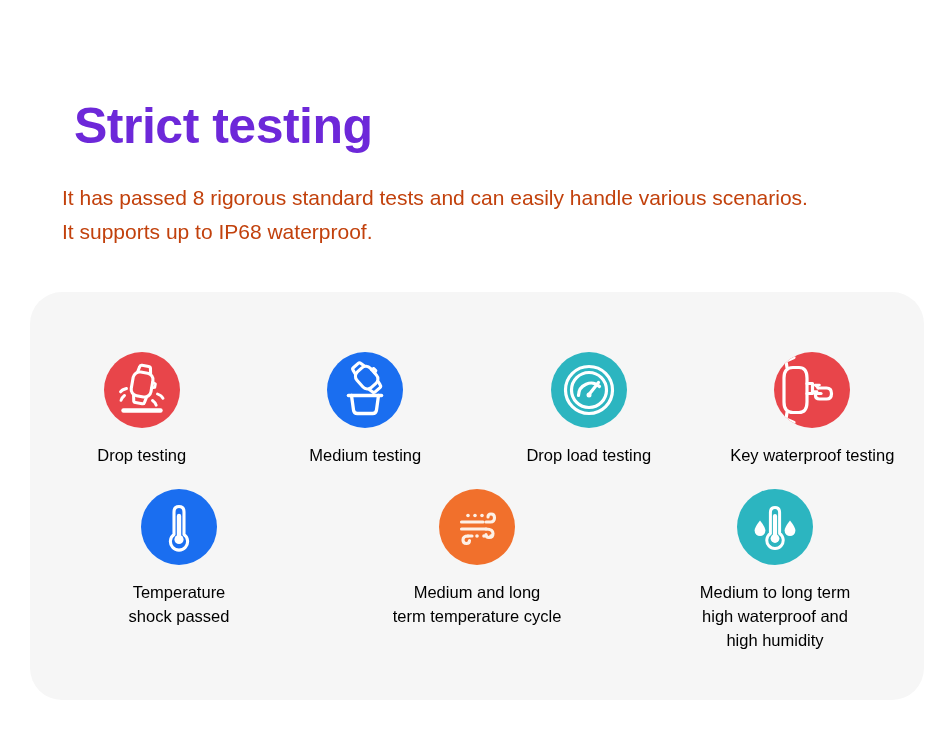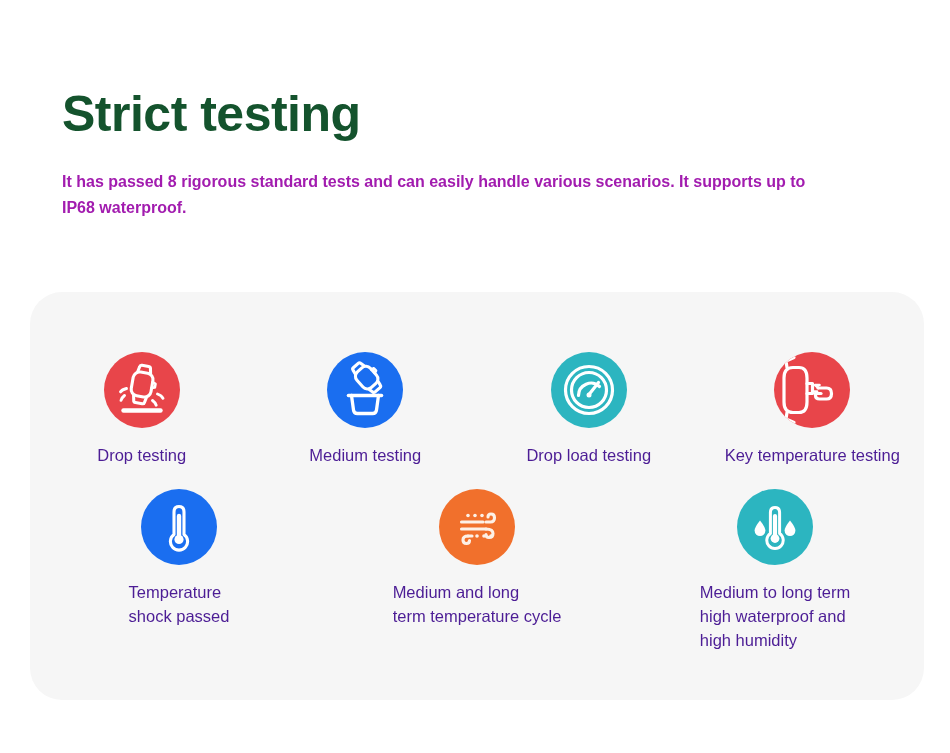--- a/index.html
+++ b/index.html
@@ -27,35 +27,35 @@
   .heading-block {
     position: absolute;
     left: 62px;
     top: 88px;
     width: 830px;
   }
 
   .page-title {
     font-size: 50px;
     font-weight: bold;
-    color: #14532d;
+    color: #6d28d9;
     letter-spacing: -0.5px;
     line-height: 1.05;
-    margin: 0;
+    margin: 12px;
     font-family: "Liberation Sans", sans-serif;
   }
 
   .page-subtitle {
     margin: 0;
     margin-top: 28px;
-    font-size: 16px;
+    font-size: 21px;
     line-height: 1.65;
-    color: #a21caf;
+    color: #c2410c;
     max-width: 760px;
-    font-weight: bold;
+    font-weight: normal;
   }
 
   
   .test-card {
     position: absolute;
     left: 30px;
     top: 292px;
     width: 894px;
     height: 408px;
     background: #f6f6f6;
@@ -99,22 +99,22 @@
 
   .icon-circle svg {
     display: block;
     overflow: visible;
   }
 
   .cell-label {
     margin-top: 16px;
     font-size: 16.5px;
     line-height: 1.45;
-    color: #4c1d95;
-    text-align: left;
+    color: #000000;
+    text-align: center;
     white-space: pre-line;
     font-weight: normal;
   }
 
   
 </style>
 </head>
 <body>
 
 <div class="page">
@@ -206,21 +206,21 @@
                 <path d="M13 60.5 L12 67 L20 70.5"></path>
 
                 <path d="M44 36 L52.5 36 Q57.5 36 57.5 41.5 Q57.5 47 52.5 47 L45.5 47 Q41.5 47 41.5 43.5 L41.5 41.5"></path>
                 <path d="M41.5 41.5 L47 41.5"></path>
                 <path d="M44.5 36 L41 33 L45.5 33" stroke-width="2.6"></path>
                 <path d="M43 39.5 L38.5 39.5" stroke-width="2.6"></path>
               </g>
             </svg>
           </span>
         </div>
-        <div class="cell-label">Key temperature testing</div>
+        <div class="cell-label">Key waterproof testing</div>
       </div>
 
     </div>
 
     <div class="row row-bottom">
 
       <div class="cell">
         <div class="icon-circle" style="background:#1a6ef0">
           <span>
             <svg width="76" height="76" viewBox="0 0 76 76">

